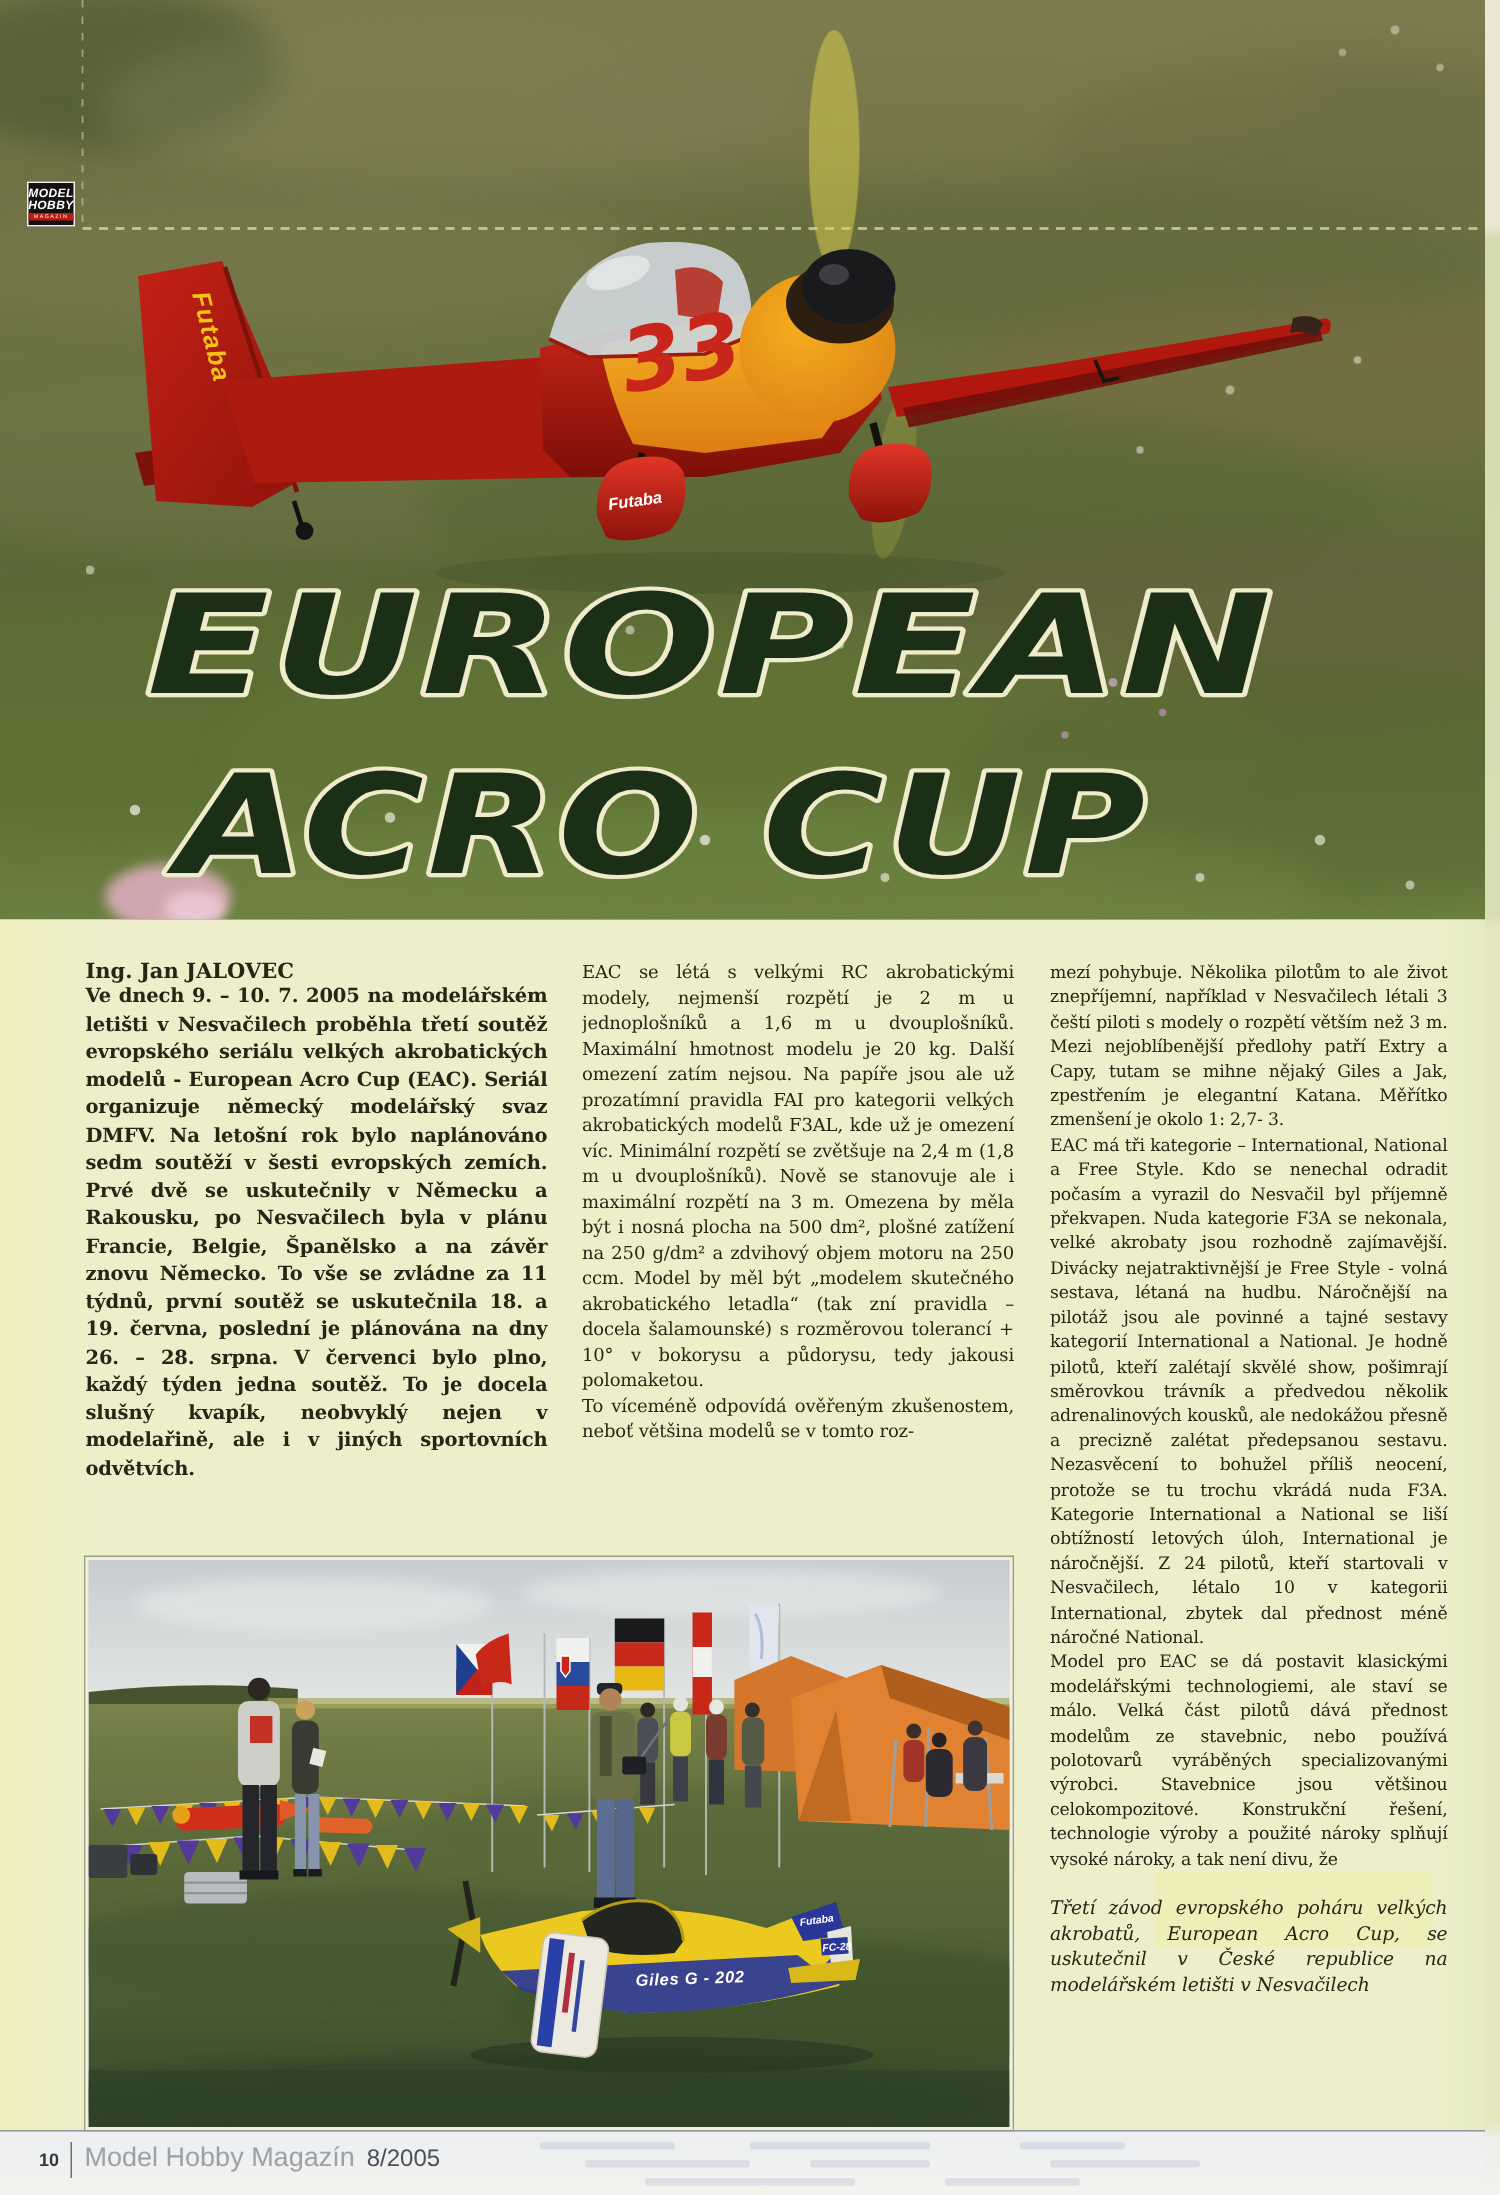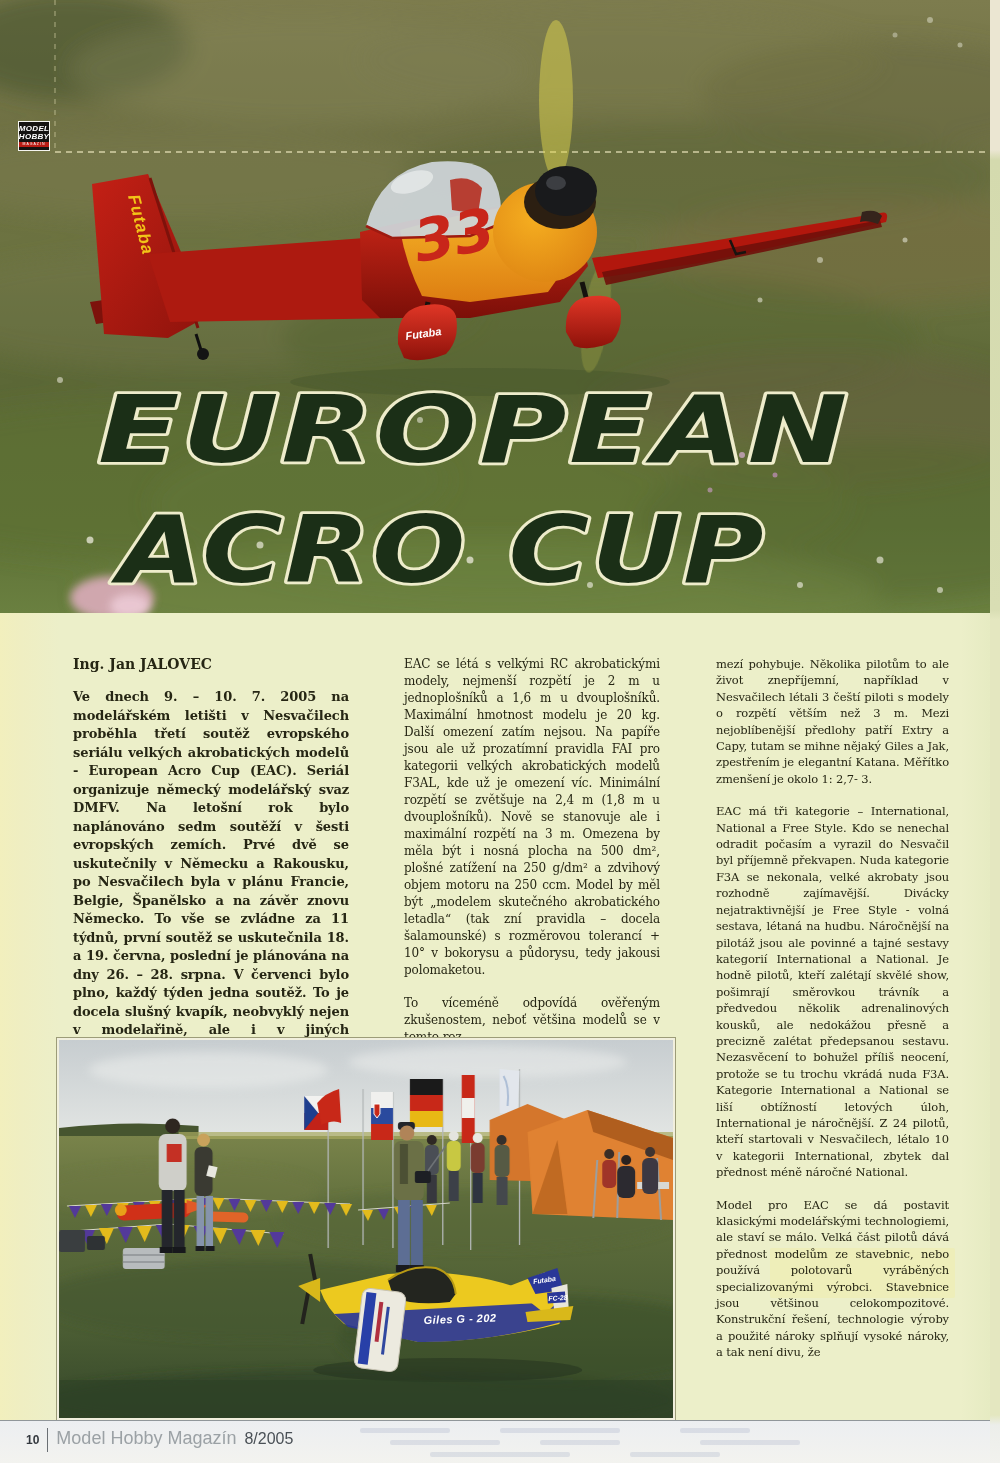--- a/index.html
+++ b/index.html
@@ -15,21 +15,21 @@
   .logo .l1,.logo .l2{color:#fff;font-family:"Liberation Sans",sans-serif;font-weight:bold;font-style:italic;font-size:8px;line-height:8px;letter-spacing:.3px;}
   .logo .sub{margin-top:1px;background:#b81c14;color:#fff;font-family:"Liberation Sans",sans-serif;font-size:3.5px;line-height:5px;width:100%;text-align:center;letter-spacing:1px;}
   .kicker{position:absolute;left:60px;top:120px;color:#fff;font-family:"Liberation Sans",sans-serif;
         font-weight:bold;font-size:30px;letter-spacing:3px;text-shadow:0 1px 3px rgba(40,40,20,.45);}
   .title-wrap{position:absolute;left:66px;top:380px;width:900px;height:230px;margin-left:24px;}
   .title-wrap text{fill:#1b2f17;stroke:#eeeccb;stroke-width:5.5;paint-order:stroke;stroke-linejoin:round;
         font-family:"DejaVu Sans",sans-serif;font-weight:bold;font-style:italic;letter-spacing:2px;}
   .content{position:absolute;left:0;top:613px;width:1000px;height:807px;}
   .ghost-yellow{position:absolute;left:770px;top:635px;width:185px;height:50px;background:#f2ec96;opacity:.30;border-radius:2px;}
   .col{position:absolute;top:27px;color:#262614;text-align:justify;}
-  .col p{margin:16px;}
+  .col p{margin:0;}
   .col1{left:57px;width:308px;}
   .author{font-weight:bold;font-size:14px;margin:0 0 26px 0;}
   .lead{font-weight:bold;font-size:13px;line-height:18.5px;letter-spacing:-.1px;}
   .col2{left:388px;width:288px;font-size:12px;line-height:17px;letter-spacing:-.1px;max-height:420px;overflow:hidden;}
   .col3{left:700px;width:265px;font-size:11.5px;line-height:16.4px;letter-spacing:-.12px;}
   .caption{margin-top:16px !important;font-style:italic;font-size:12.5px;line-height:17px;}
   .fieldphoto{position:absolute;left:57px;top:1038px;width:618px;height:382px;border:2px solid #f1efdd;
         box-sizing:border-box;box-shadow:0 0 0 1px #9c9c78;background:#cdd2d4;}
   .fieldphoto svg{display:block;width:100%;height:100%;}
   .footer{position:absolute;left:0;top:1420px;width:1000px;height:43px;
@@ -207,20 +207,21 @@
 
     <div class="col col2">
       <p>EAC se létá s velkými RC akrobatickými modely, nejmenší rozpětí je 2 m u jednoplošníků a 1,6 m u dvouplošníků. Maximální hmotnost modelu je 20 kg. Další omezení zatím nejsou. Na papíře jsou ale už prozatímní pravidla FAI pro kategorii velkých akrobatických modelů F3AL, kde už je omezení víc. Minimální rozpětí se zvětšuje na 2,4 m (1,8 m u dvouplošníků). Nově se stanovuje ale i maximální rozpětí na 3 m. Omezena by měla být i nosná plocha na 500 dm², plošné zatížení na 250 g/dm² a zdvihový objem motoru na 250 ccm. Model by měl být „modelem skutečného akrobatického letadla“ (tak zní pravidla – docela šalamounské) s rozměrovou tolerancí + 10° v bokorysu a půdorysu, tedy jakousi polomaketou.</p>
       <p>To víceméně odpovídá ověřeným zkušenostem,  neboť většina modelů se v tomto roz-</p>
     </div>
 
     <div class="col col3">
       <p>mezí pohybuje. Několika pilotům to ale život znepříjemní, například v Nesvačilech létali 3 čeští piloti s modely o rozpětí větším než 3 m. Mezi nejoblíbenější předlohy patří Extry a Capy, tutam se mihne nějaký Giles a Jak, zpestřením je elegantní Katana. Měřítko zmenšení je okolo 1: 2,7- 3.</p>
       <p>EAC má tři kategorie – International, National a Free Style. Kdo se nenechal odradit počasím a vyrazil do Nesvačil byl příjemně překvapen. Nuda kategorie F3A se nekonala, velké akrobaty jsou rozhodně zajímavější. Divácky nejatraktivnější je Free Style - volná sestava, létaná na hudbu. Náročnější na pilotáž jsou ale povinné a tajné sestavy kategorií International a National. Je hodně pilotů, kteří zalétají skvělé show, pošimrají směrovkou trávník a předvedou několik adrenalinových kousků, ale nedokážou přesně a precizně zalétat předepsanou sestavu. Nezasvěcení to bohužel příliš neocení, protože se tu trochu vkrádá nuda F3A. Kategorie International a National se liší obtížností letových úloh, International je náročnější. Z 24 pilotů, kteří startovali v Nesvačilech, létalo 10 v kategorii International, zbytek dal přednost méně náročné National.</p>
       <p>Model pro EAC se dá postavit klasickými modelářskými technologiemi, ale staví se málo. Velká část pilotů dává přednost modelům ze stavebnic, nebo používá polotovarů vyráběných specializovanými výrobci. Stavebnice jsou většinou celokompozitové. Konstrukční řešení, technologie výroby a použité nároky splňují vysoké nároky, a tak není divu, že</p>
+      <p class="caption">Třetí závod evropského poháru velkých akrobatů, European Acro Cup, se uskutečnil v České republice na modelářském letišti v Nesvačilech</p>
     </div>
   </div>
 
   <div class="fieldphoto">
     <svg viewBox="0 0 616 378" preserveAspectRatio="none">
       <defs>
         <linearGradient id="skyG" x1="0" y1="0" x2="0" y2="1">
           <stop offset="0" stop-color="#c7cdd0"></stop>
             <stop offset="1" stop-color="#e2e5e3"></stop>
         </linearGradient>

